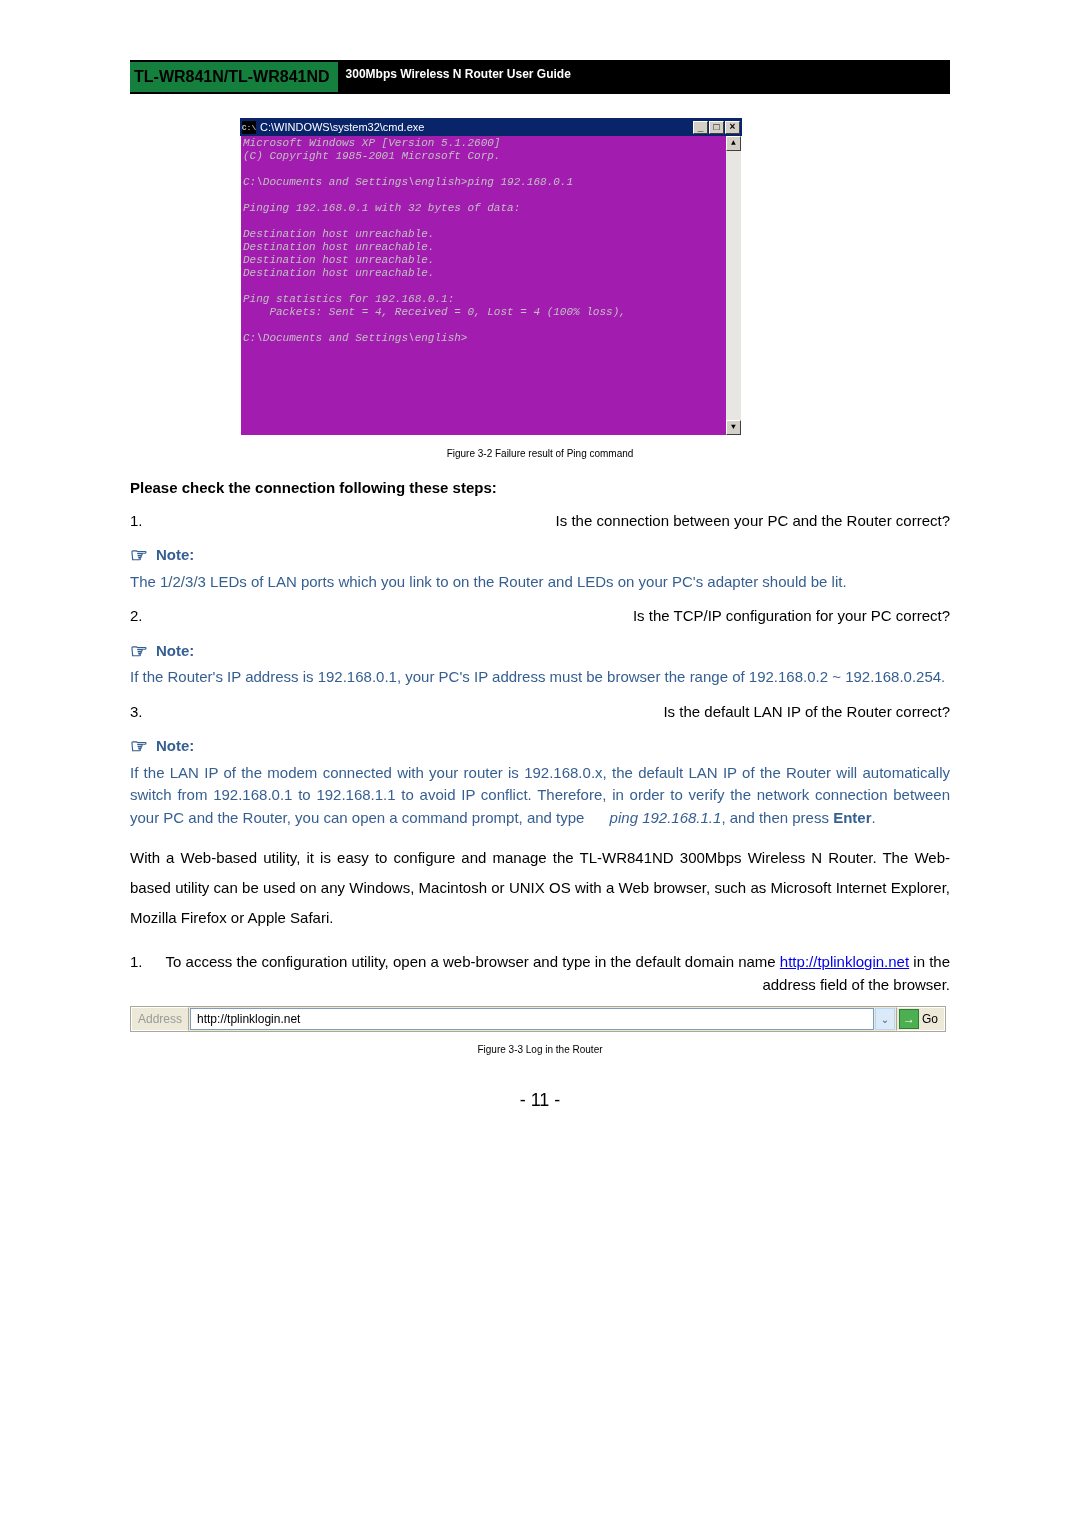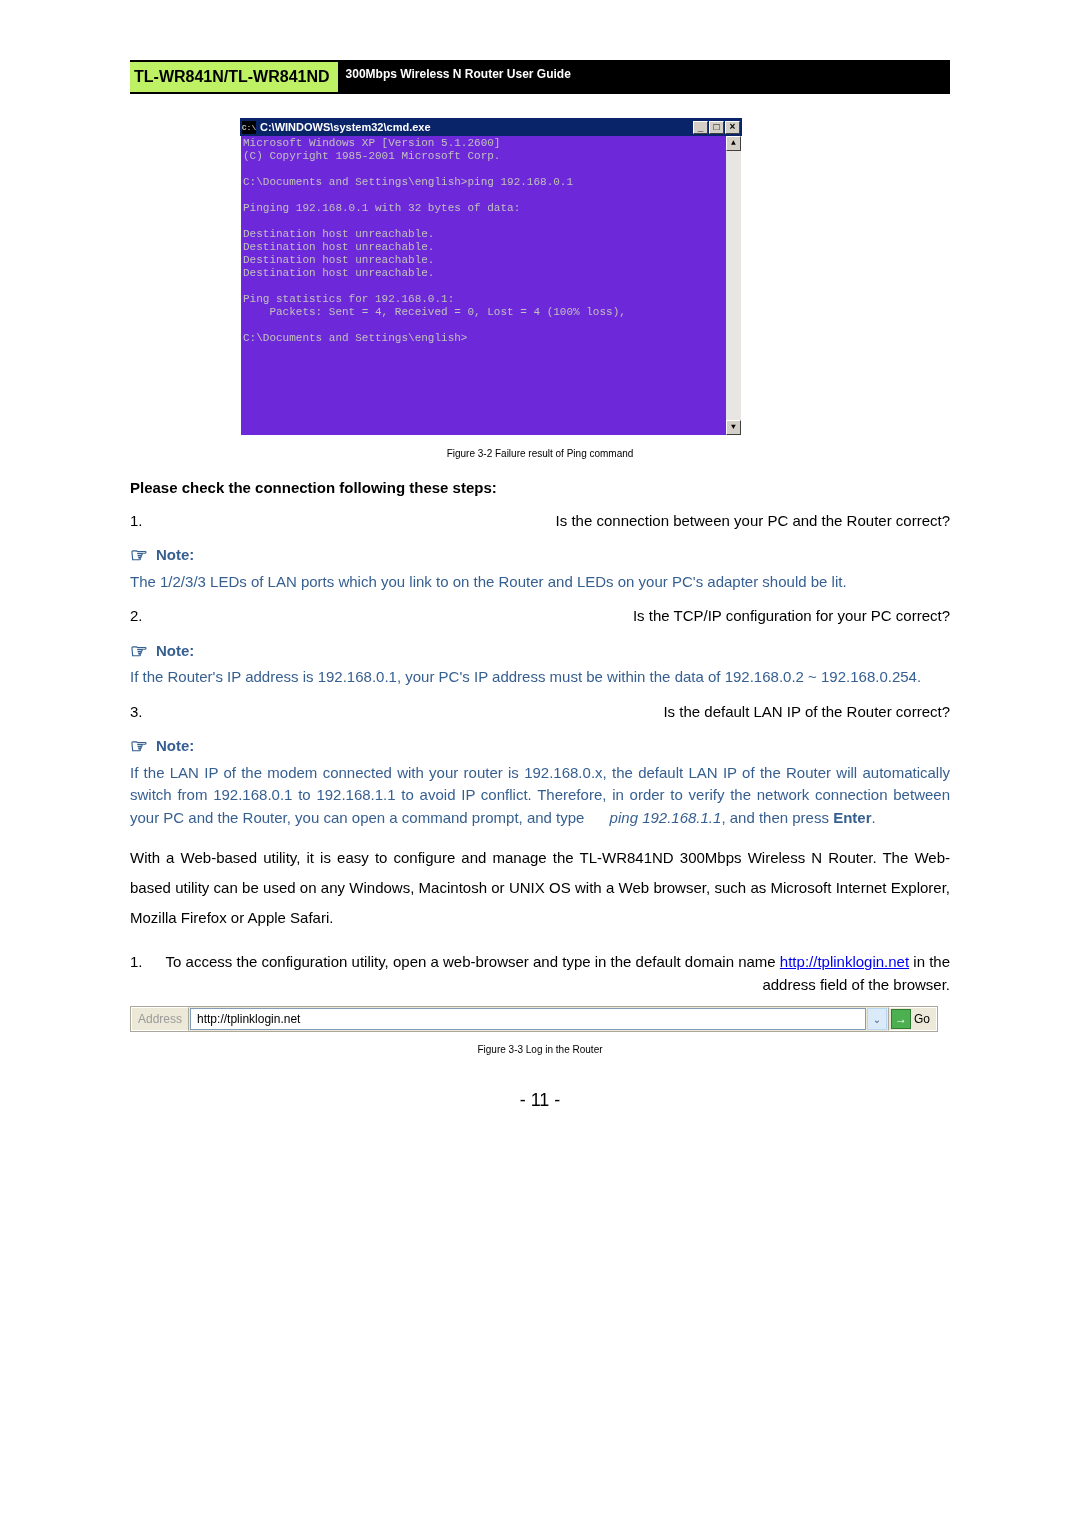--- a/index.html
+++ b/index.html
@@ -17,21 +17,21 @@
     padding: 60px 0 40px;
     box-sizing: border-box;
   }
   .content {
     margin: 0 130px;
   }
   .header-bar {
     border-top: 2px solid #000;
     border-bottom: 2px solid #000;
     padding: 0;
-    background: #bef264;
+    background: #15803d;
     display: flex;
   }
   .header-left {
     font-weight: bold;
     padding: 3px 8px 3px 4px;
     font-size: 16px;
   }
   .header-right {
     background: #000;
     color: #fff;
@@ -66,48 +66,49 @@
     display: inline-flex;
     align-items: center;
     justify-content: center;
     font-size: 8px;
     color: #c0c0c0;
     font-weight: bold;
   }
   .cmd-title {
     font-family: Tahoma, Arial, sans-serif;
     font-size: 11px;
-    font-weight: bold;
+    font-weight: normal;
     flex: 1;
     white-space: nowrap;
   }
   .cmd-btn {
     width: 15px;
     height: 13px;
     background: #d4d0c8;
     border: 1px solid #fff;
     border-right-color: #404040;
     border-bottom-color: #404040;
     margin-left: 1px;
     box-sizing: border-box;
     font-family: Tahoma, Arial, sans-serif;
     font-size: 10px;
     line-height: 10px;
     text-align: center;
     color: #000;
     font-weight: bold;
   }
   .cmd-body {
-    background: #6d28d9;
+    background: #a21caf;
     padding: 1px 2px 6px;
     min-height: 300px;
     position: relative;
     border: 1px solid #fff;
     border-top: none;
     box-sizing: border-box;
+    font-style: italic;
   }
   .cmd-body pre {
     margin: 0;
     white-space: pre;
     font-family: "Courier New", monospace;
     font-size: 11px;
     line-height: 13px;
     color: #c0c0c0;
   }
   .cmd-scroll {
@@ -182,21 +183,21 @@
 
   .para {
     margin: 14px 0 18px;
     line-height: 2;
   }
 
   a.link { color: #0000ee; text-decoration: underline; }
 
   
   .addr-bar {
-    margin: 8px 12px 4px 0;
+    margin: 8px 4px 4px 0;
     border: 1px solid #aca899;
     background: #ece9d8;
     display: flex;
     align-items: stretch;
     height: 24px;
     font-family: Tahoma, Arial, sans-serif;
     font-size: 12px;
   }
   .addr-label {
     padding: 0 6px;
@@ -323,21 +324,21 @@
 
     <div class="list-item">
       <div class="num">2.</div>
       <div class="txt">Is the TCP/IP configuration for your PC correct?</div>
     </div>
 
     <div class="note-head">
       <span class="note-icon">☞</span>
       <span>Note:</span>
     </div>
-    <div class="note-text">If the Router's IP address is 192.168.0.1, your PC's IP address must be within the data of 192.168.0.2 ~ 192.168.0.254.</div>
+    <div class="note-text">If the Router's IP address is 192.168.0.1, your PC's IP address must be browser the range of 192.168.0.2 ~ 192.168.0.254.</div>
 
     <div class="list-item">
       <div class="num">3.</div>
       <div class="txt">Is the default LAN IP of the Router correct?</div>
     </div>
 
     <div class="note-head">
       <span class="note-icon">☞</span>
       <span>Note:</span>
     </div>

